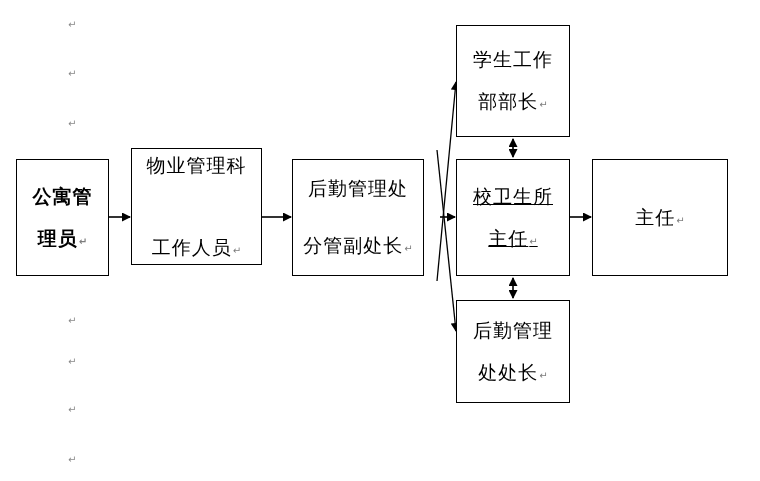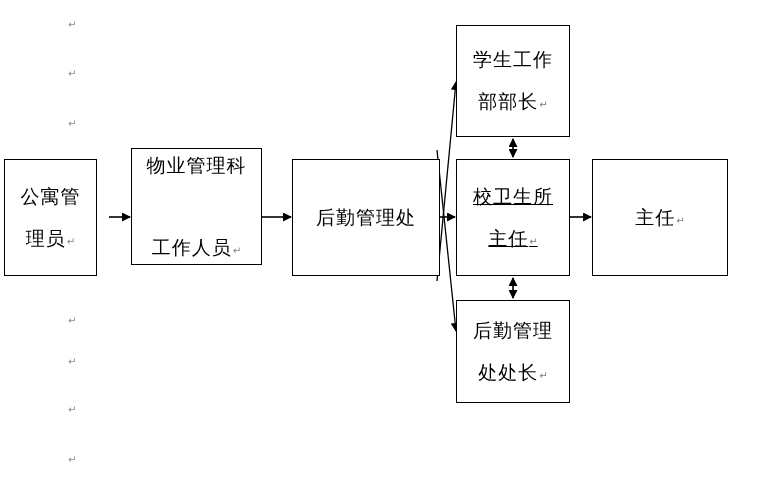--- a/index.html
+++ b/index.html
@@ -97,32 +97,33 @@
     <line x1="440" y1="217" x2="455" y2="217" stroke="#000000" stroke-width="1.6" marker-end="url(#arrow-r)"></line>
     <line x1="570" y1="217" x2="591" y2="217" stroke="#000000" stroke-width="1.6" marker-end="url(#arrow-r)"></line>
 
     <line x1="513" y1="139" x2="513" y2="157" stroke="#000000" stroke-width="1.6" marker-start="url(#arrow-s)" marker-end="url(#arrow-r)"></line>
     <line x1="513" y1="278" x2="513" y2="298" stroke="#000000" stroke-width="1.6" marker-start="url(#arrow-s)" marker-end="url(#arrow-r)"></line>
 
     <line x1="437" y1="281" x2="456" y2="82" stroke="#000000" stroke-width="1.3" marker-end="url(#arrow-r)"></line>
     <line x1="437" y1="150" x2="456" y2="331" stroke="#000000" stroke-width="1.3" marker-end="url(#arrow-r)"></line>
   </svg>
 
-  <div class="node" style="left:4px; top:159px; width:93px; height:117px;">
+  <div class="node" style="left:16px; top:159px; width:93px; height:117px;font-weight:bold;">
     <span class="node-line">公寓管</span>
     <span class="node-line"><span>理员</span><span class="pilcrow">↵</span></span>
   </div>
 
   <div class="node" style="left:131px; top:148px; width:131px; height:117px;gap:40px;">
     <span class="node-line">物业管理科</span>
     <span class="node-line"><span>工作人员</span><span class="pilcrow">↵</span></span>
   </div>
 
-  <div class="node" style="left:292px; top:159px; width:148px; height:117px;gap:15px;">
+  <div class="node" style="left:292px; top:159px; width:132px; height:117px;gap:15px;">
     <span class="node-line">后勤管理处</span>
+    <span class="node-line"><span>分管副处长</span><span class="pilcrow">↵</span></span>
   </div>
 
   <div class="node" style="left:456px; top:159px; width:114px; height:117px;text-decoration:underline;">
     <span class="node-line">校卫生所</span>
     <span class="node-line"><span>主任</span><span class="pilcrow">↵</span></span>
   </div>
 
   <div class="node" style="left:592px; top:159px; width:136px; height:117px;">
     <span class="node-line"><span>主任</span><span class="pilcrow">↵</span></span>
   </div>

